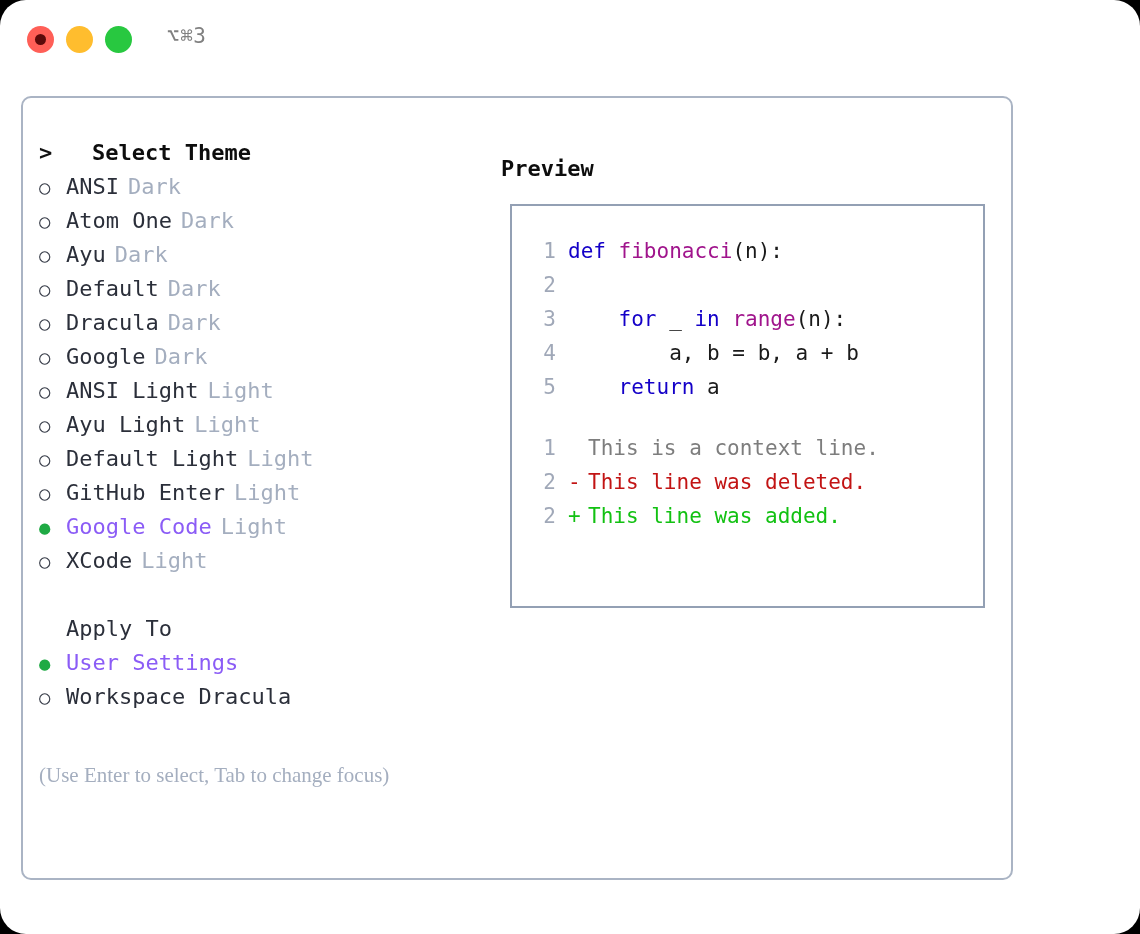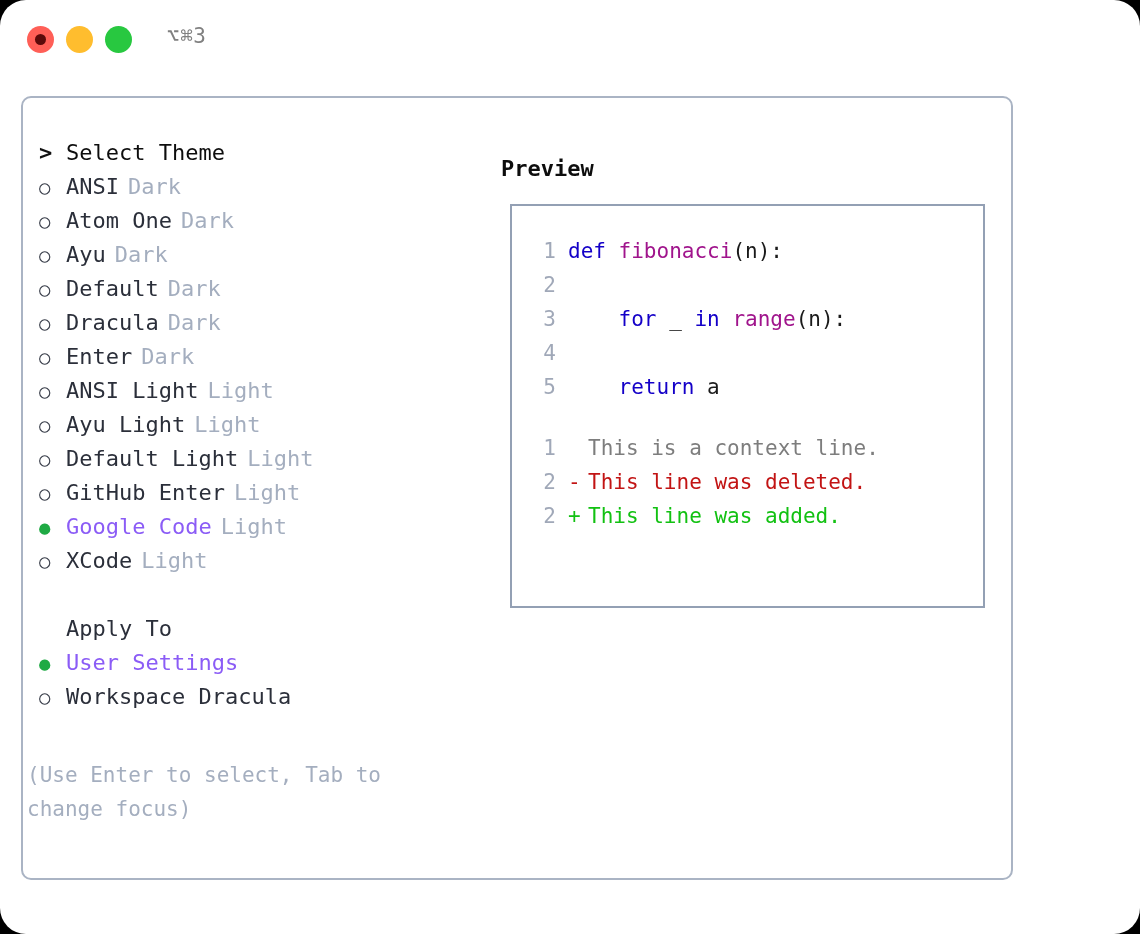--- a/index.html
+++ b/index.html
@@ -95,36 +95,37 @@
     color: #3a3f4b;
     font-size: 19px;
   }
   .marker.sel { color: #1faa44; }
   .marker.caret {
     color: #111111;
     font-weight: bold;
     font-size: 22px;
   }
   .name { color: #2b2f3a; }
-  .name.bold { font-weight: normal; color: #0d0d0d; }
+  .name.bold { font-weight: bold; color: #0d0d0d; margin-left: 26px; }
   .name.green { color: #8b5cf6; }
   .kind {
     color: #a4aebf;
     margin-left: 9px;
   }
   .spacer { height: 34px; }
 
   #hint {
     position: absolute;
-    left: 4px;
+    left: 16px;
     top: 660px;
     width: 415px;
     font-size: 21px;
     line-height: 34px;
     color: #a4aebf;
+    font-family: Liberation Serif, serif;
   }
 
   
   #preview-title {
     position: absolute;
     left: 478px;
     top: 58px;
     font-size: 22px;
     font-weight: bold;
     color: #0d0d0d;
@@ -214,21 +215,21 @@
             <span class="name">Default</span>
             <span class="kind">Dark</span>
           </div>
           <div class="row">
             <span class="marker">○</span>
             <span class="name">Dracula</span>
             <span class="kind">Dark</span>
           </div>
           <div class="row">
             <span class="marker">○</span>
-            <span class="name">Enter</span>
+            <span class="name">Google</span>
             <span class="kind">Dark</span>
           </div>
           <div class="row">
             <span class="marker">○</span>
             <span class="name">ANSI Light</span>
             <span class="kind">Light</span>
           </div>
           <div class="row">
             <span class="marker">○</span>
             <span class="name">Ayu Light</span>
@@ -277,21 +278,21 @@
 
     <div id="hint">(Use Enter to select, Tab to change focus)</div>
 
     <div id="preview-title">Preview</div>
 
     <div id="preview-box">
       <div id="code-block">
           <div class="code-line"><span class="lnum">1</span><span><span class="kw">def </span><span class="fn">fibonacci</span><span class="pl">(n):</span></span></div>
           <div class="code-line"><span class="lnum">2</span></div>
           <div class="code-line"><span class="lnum">3</span><span><span class="pl">    </span><span class="kw">for</span><span class="pl"> _ </span><span class="kw">in</span><span class="pl"> </span><span class="fn">range</span><span class="pl">(n):</span></span></div>
-          <div class="code-line"><span class="lnum">4</span></div>
+          <div class="code-line"><span class="lnum">4</span><span><span class="pl">        a, b = b, a + b</span></span></div>
           <div class="code-line"><span class="lnum">5</span><span><span class="pl">    </span><span class="kw">return</span><span class="pl"> a</span></span></div>
         </div>
       <div id="diff-block">
           <div class="code-line"><span class="lnum">1</span><span class="dmark dctx"> </span><span class="dctx">This is a context line.</span></div>
           <div class="code-line"><span class="lnum">2</span><span class="dmark ddel">-</span><span class="ddel">This line was deleted.</span></div>
           <div class="code-line"><span class="lnum">2</span><span class="dmark dadd">+</span><span class="dadd">This line was added.</span></div>
         </div>
     </div>
 
   </div>

